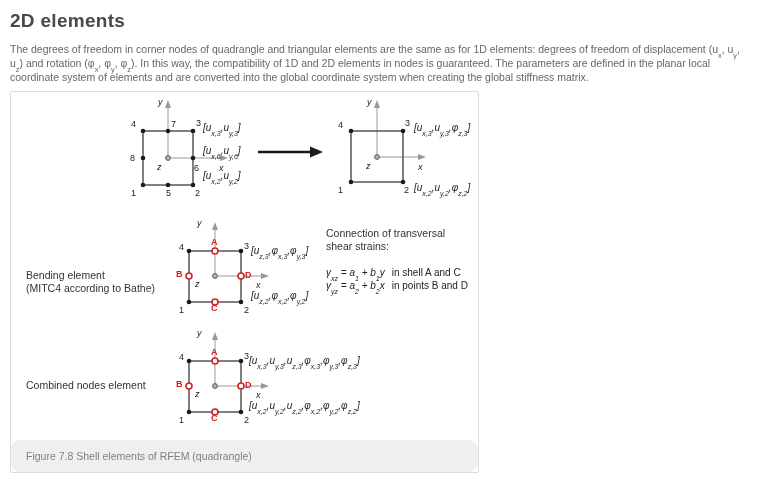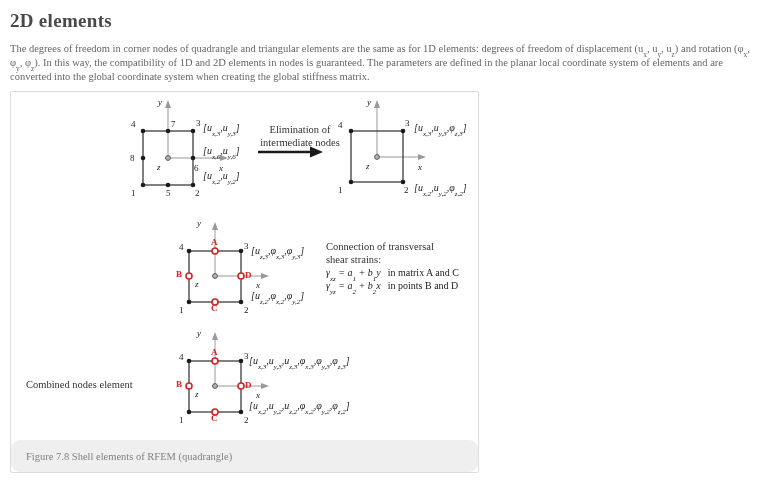--- a/index.html
+++ b/index.html
@@ -1,21 +1,21 @@
 <!DOCTYPE html>
 <html style="--tying-red: #d32222; --line-dark: #3c3c3c; --axis-gray: #999999; --node-black: #1a1a1a; --caption-bg: #efefef;"><head>
 <meta charset="utf-8">
 <style>
   * { margin:0; padding:0; box-sizing:border-box; }
   html,body { background:#fff; }
   body {
     width:760px; height:499px; overflow:hidden;
     font-family:"Liberation Sans", sans-serif; color:#666;
   }
-  .page { padding:6px 10px 0 10px;font-family:Liberation Serif, serif; }
+  .page { padding:6px 10px 0 10px; }
   h1 {
     font-size:19px; font-weight:bold; color:#494949;
     letter-spacing:.3px; margin:4px 0 10px 0;
   }
   p.body-text {
     font-size:10.5px; line-height:14px; color:#666;
     max-width:744px; margin:0 0 7px 0;
   }
   sub { font-size:.7em; line-height:0; position:relative; top:.22em; }
 
@@ -152,52 +152,52 @@
       <span class="t" style="left:183px;top:72px">6</span>
       <span class="t ax" style="left:208px;top:72px">x</span>
       <span class="t ax" style="left:147px;top:6px">y</span>
       <span class="t" style="left:120px;top:97px">1</span>
       <span class="t" style="left:155px;top:97px">5</span>
       <span class="t" style="left:184px;top:97px">2</span>
       <span class="dof" style="left:192px;top:30px">[u<sub>x,3</sub>,u<sub>y,3</sub>]</span>
       <span class="dof" style="left:192px;top:53px">[u<sub>x,6</sub>,u<sub>y,6</sub>]</span>
       <span class="dof" style="left:192px;top:78px">[u<sub>x,2</sub>,u<sub>y,2</sub>]</span>
 
-      <div class="lbl" style="left:233px;top:32px;width:112px;text-align:center">Elimination of
-intermediate nodes</div>
 
       <span class="t" style="left:327px;top:29px">4</span>
       <span class="t" style="left:394px;top:27px">3</span>
       <span class="t" style="left:327px;top:94px">1</span>
       <span class="t" style="left:393px;top:94px">2</span>
       <span class="t ax" style="left:355px;top:70px">z</span>
       <span class="t ax" style="left:407px;top:71px">x</span>
       <span class="t ax" style="left:356px;top:6px">y</span>
       <span class="dof" style="left:403px;top:30px">[u<sub>x,3</sub>,u<sub>y,3</sub>,φ<sub>z,3</sub>]</span>
       <span class="dof" style="left:403px;top:90px">[u<sub>x,2</sub>,u<sub>y,2</sub>,φ<sub>z,2</sub>]</span>
 
+      <div class="lbl" style="left:15px;top:177px">Bending element
+(MITC4 according to Bathe)</div>
 
       <span class="t" style="left:168px;top:151px">4</span>
       <span class="t" style="left:233px;top:150px">3</span>
       <span class="t" style="left:168px;top:214px">1</span>
       <span class="t" style="left:233px;top:214px">2</span>
       <span class="t red" style="left:200px;top:146px">A</span>
       <span class="t red" style="left:165px;top:178px">B</span>
       <span class="t red" style="left:200px;top:212px">C</span>
       <span class="t red" style="left:234px;top:179px">D</span>
       <span class="t ax" style="left:184px;top:188px">z</span>
       <span class="t ax" style="left:245px;top:189px">x</span>
       <span class="t ax" style="left:186px;top:127px">y</span>
       <span class="dof" style="left:240px;top:153px">[u<sub>z,3</sub>,φ<sub>x,3</sub>,φ<sub>y,3</sub>]</span>
       <span class="dof" style="left:240px;top:198px">[u<sub>z,2</sub>,φ<sub>x,2</sub>,φ<sub>y,2</sub>]</span>
 
-      <div class="lbl" style="left:315px;top:149px">Connection of transversal
+      <div class="lbl" style="left:315px;top:135px">Connection of transversal
 shear strains:</div>
       <div class="formula-row" style="left:315px;top:175px">
-        <span class="formula">γ<sub>xz</sub> = a<sub>1</sub> + b<sub>1</sub>y</span><span class="fnote">in matrix A and C</span>
+        <span class="formula">γ<sub>xz</sub> = a<sub>1</sub> + b<sub>1</sub>y</span><span class="fnote">in shell A and C</span>
       </div>
       <div class="formula-row" style="left:315px;top:188px">
         <span class="formula">γ<sub>yz</sub> = a<sub>2</sub> + b<sub>2</sub>x</span><span class="fnote">in points B and D</span>
       </div>
 
       <div class="lbl" style="left:15px;top:287px">Combined nodes element</div>
 
       <span class="t" style="left:168px;top:261px">4</span>
       <span class="t" style="left:233px;top:260px">3</span>
       <span class="t" style="left:168px;top:324px">1</span>

